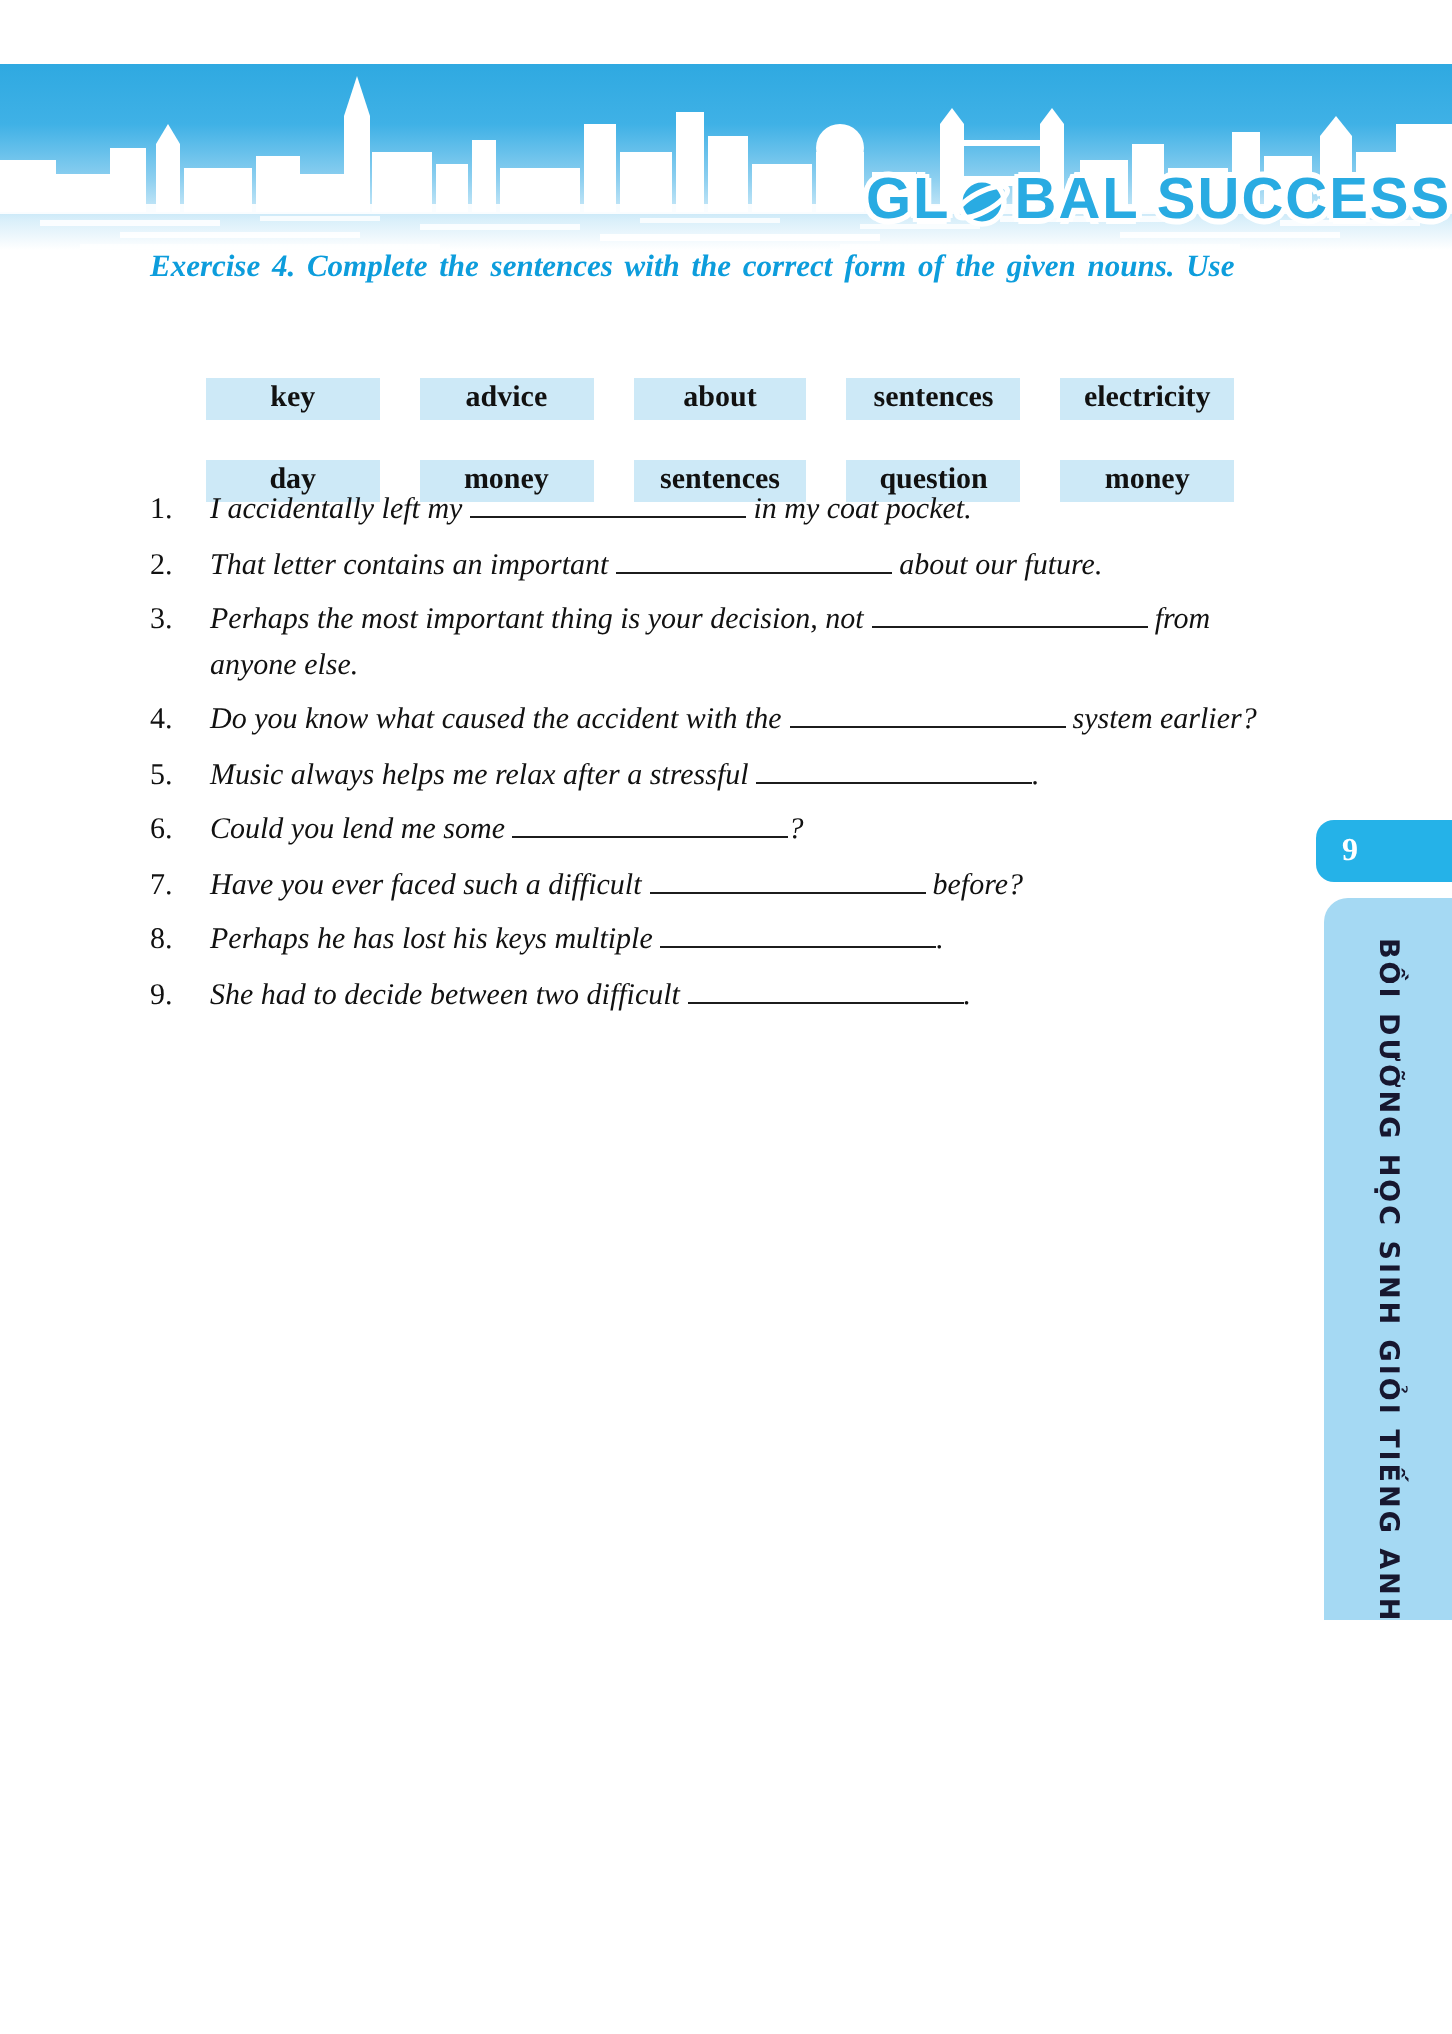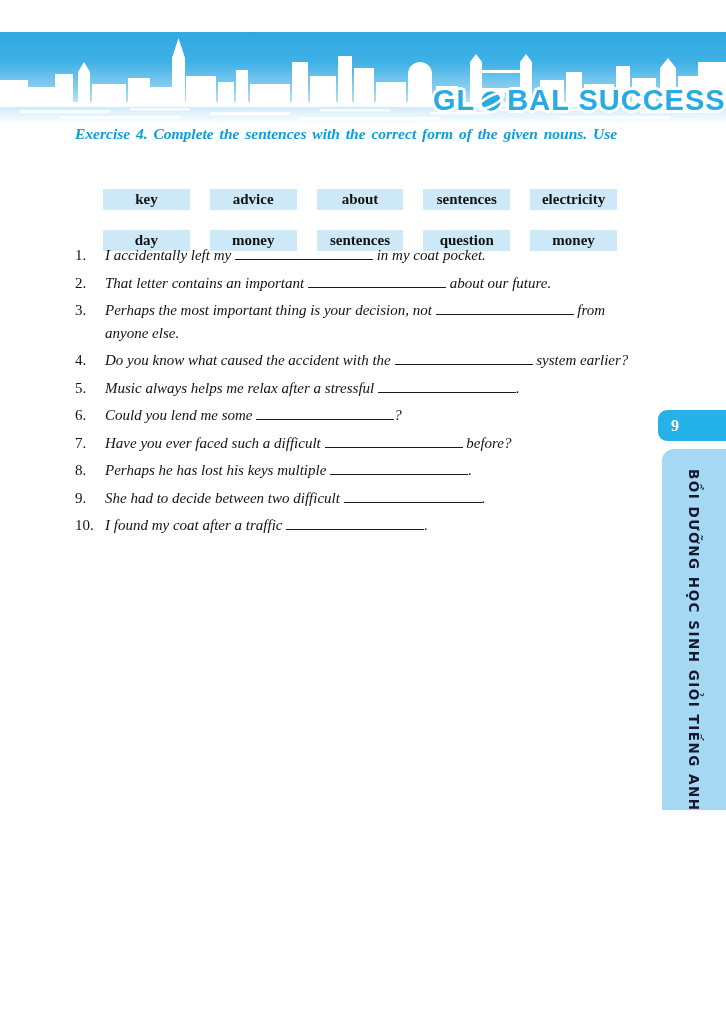--- a/index.html
+++ b/index.html
@@ -237,24 +237,20 @@
         <span class="stext">Have you ever faced such a difficult <span class="blank"></span> before?</span>
       </div>
       <div class="item">
         <span class="num">8.</span>
         <span class="stext">Perhaps he has lost his keys multiple <span class="blank"></span>.</span>
       </div>
       <div class="item">
         <span class="num">9.</span>
         <span class="stext">She had to decide between two difficult <span class="blank"></span>.</span>
       </div>
-      <div class="item">
-        <span class="num">10.</span>
-        <span class="stext">I found my coat after a traffic <span class="blank"></span>.</span>
-      </div>
     </div>
 
   <div class="page-tab">
     <span>9</span>
   </div>
   <div class="side-panel">
     <span class="series-title">BỒI DƯỠNG HỌC SINH GIỎI TIẾNG ANH LỚP 8</span>
   </div>
 
 </div>

